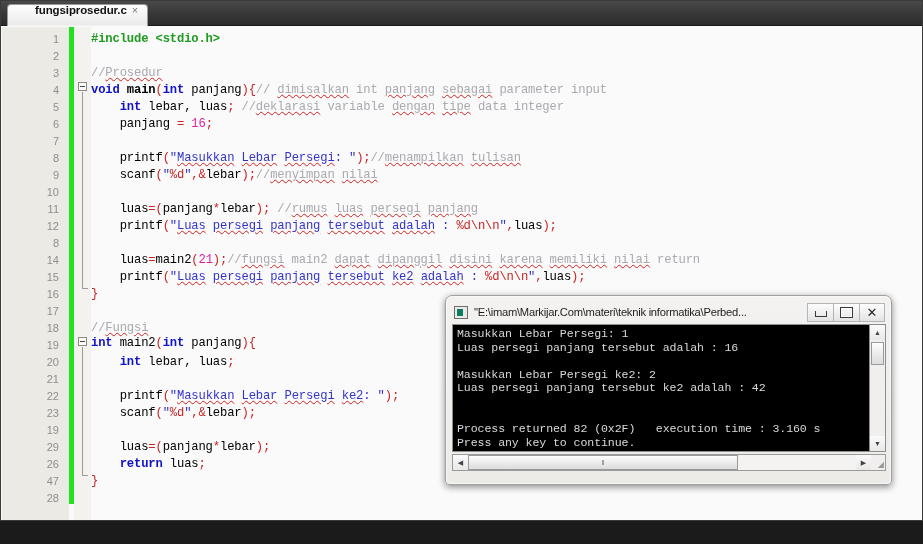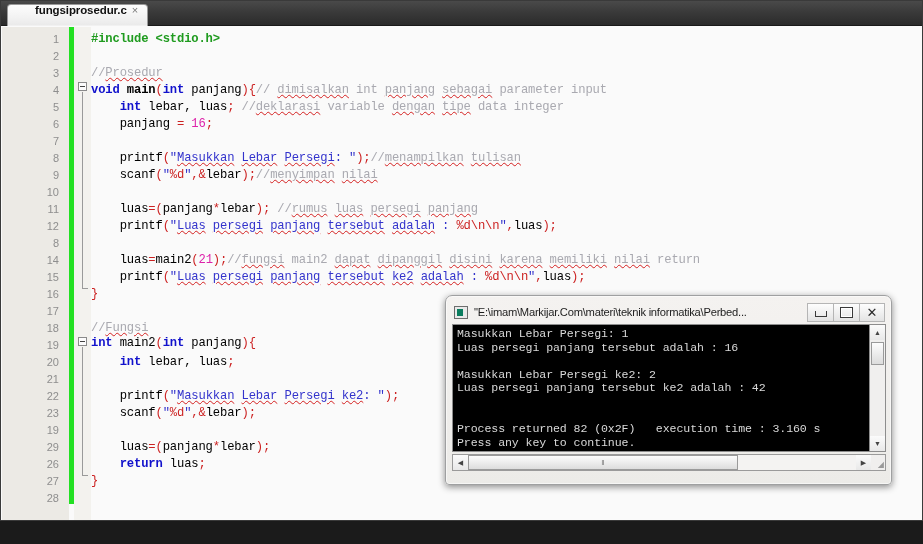--- a/index.html
+++ b/index.html
@@ -378,21 +378,21 @@
           <div class="gutter-num" style="top: 276px;">17</div>
           <div class="gutter-num" style="top: 293px;">18</div>
           <div class="gutter-num" style="top: 310px;">19</div>
           <div class="gutter-num" style="top: 327px;">20</div>
           <div class="gutter-num" style="top: 344px;">21</div>
           <div class="gutter-num" style="top: 361px;">22</div>
           <div class="gutter-num" style="top: 378px;">23</div>
           <div class="gutter-num" style="top: 395px;">19</div>
           <div class="gutter-num" style="top: 412px;">29</div>
           <div class="gutter-num" style="top: 429px;">26</div>
-          <div class="gutter-num" style="top: 446px;">27</div>
+          <div class="gutter-num" style="top: 446px;">47</div>
           <div class="gutter-num" style="top: 463px;">28</div>
         </div>
       <div class="greenbar"></div>
       <div class="fold-col">
 
         <div class="fold-box" style="top:55px;"></div>
         <div class="fold-line" style="top:65px;height:197px;"></div>
         <div class="fold-foot" style="top:261px;"></div>
 
         <div class="fold-box" style="top:310px;"></div>

